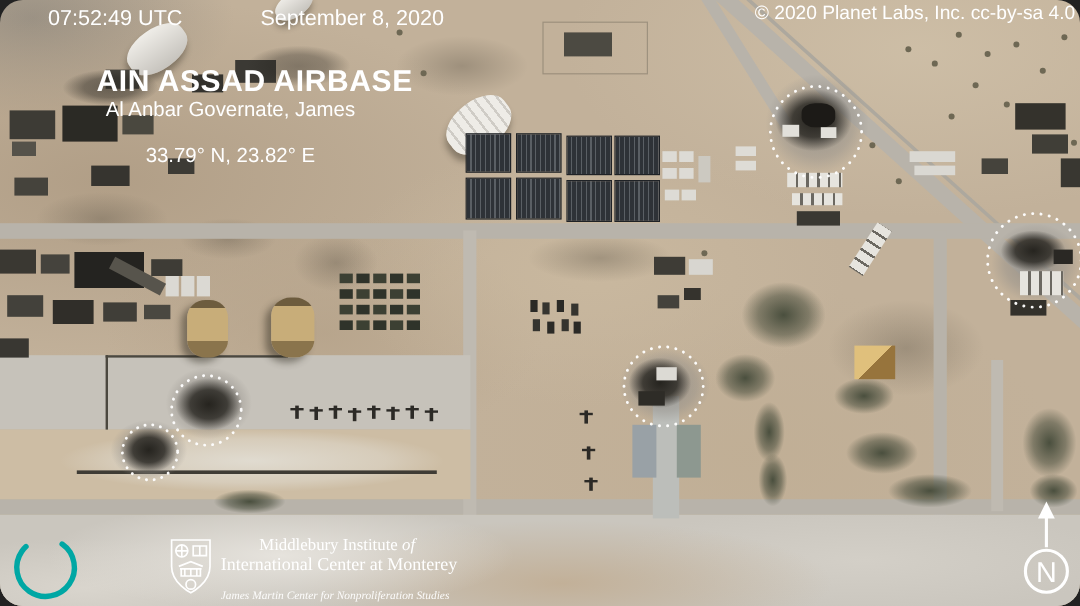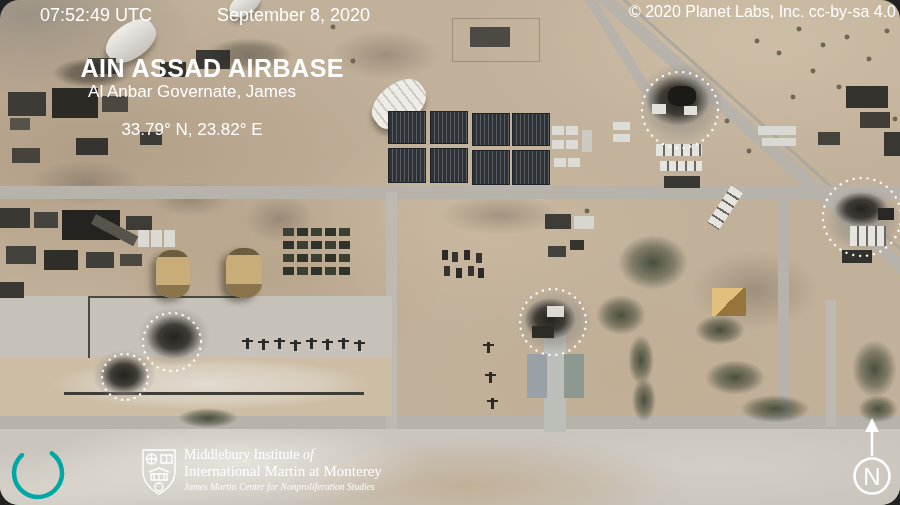--- a/index.html
+++ b/index.html
@@ -31,24 +31,24 @@
   .helo::before{content:'';position:absolute;left:-4px;top:2px;width:11px;height:2px;background:#2c2a26;}
   .ovl{position:absolute;color:#fff;}
   #title{left:40px;top:54px;width:304px;text-align:right;font-size:25px;font-weight:bold;letter-spacing:.5px;}
   #subtitle{left:40px;top:82px;width:304px;text-align:center;font-size:17px;}
   #coords{left:40px;top:120px;width:304px;text-align:center;font-size:17px;}
   #timestamp{left:40px;top:5px;font-size:18px;}
   #datestamp{left:217px;top:5px;font-size:18px;}
   #credit{right:4px;top:3px;font-size:16px;}
   #wordmark{left:28px;top:455px;font-size:30px;font-weight:500;letter-spacing:.5px;}
   #inst{left:184px;top:447px;color:#fff;font-family:"Liberation Serif",serif;line-height:1.12;}
-  #inst .l1{font-size:14px;}
+  #inst .l1{font-size:14px;margin-left:32px;}
   #inst .l1 i{font-style:italic;}
   #inst .l2{font-size:15px;}
-  #inst .l3{font-size:9.5px;font-style:italic;margin-top:3px;opacity:.95;}
+  #inst .l3{font-size:9.5px;font-style:italic;margin-top:13px;opacity:.95;}
   svg{display:block;}
 </style>
 </head>
 <body>
 
 <div id="frame">
 
   <div class="mot" style="left:30px;top:160px;width:110px;height:45px"></div>
   <div class="mot" style="left:150px;top:182px;width:80px;height:34px"></div>
   <div class="mot" style="left:245px;top:195px;width:70px;height:48px"></div>
@@ -266,21 +266,21 @@
       <path d="M2,2 h32 v22 c0,14 -16,22 -16,22 c0,0 -16,-8 -16,-22 Z"></path>
       <circle cx="10.5" cy="11" r="5"></circle>
       <path d="M5.5,11 h10 M10.5,6 v10"></path>
       <path d="M20,7 h11 v8 h-11 Z M25.5,7 v8"></path>
       <path d="M9,26 h18 M10,26 v6 h16 v-6 M13,26 v6 M18,26 v6 M23,26 v6 M8,24 l10,-4 10,4"></path>
       <circle cx="18" cy="39" r="4"></circle>
     </g>
   </svg>
   <div class="abs" id="inst">
     <div class="l1"><span>Middlebury Institute</span> <i>of</i></div>
-    <div class="l2">International Martin at Monterey</div>
+    <div class="l2">International Center at Monterey</div>
     <div class="l3">James Martin Center for Nonproliferation Studies</div>
   </div>
 
   <svg class="abs" style="left:844px;top:416px" width="56" height="86" viewBox="0 0 56 86">
     <g stroke="#ffffff" fill="none" stroke-width="2.6">
       <line x1="28" y1="14" x2="28" y2="40"></line>
       <circle cx="28" cy="60" r="17.5"></circle>
     </g>
     <polygon points="28,2 21,16 35,16" fill="#ffffff"></polygon>
     <text x="28" y="69" text-anchor="middle" fill="#ffffff" font-size="24" font-family="Liberation Sans, sans-serif">N</text>

